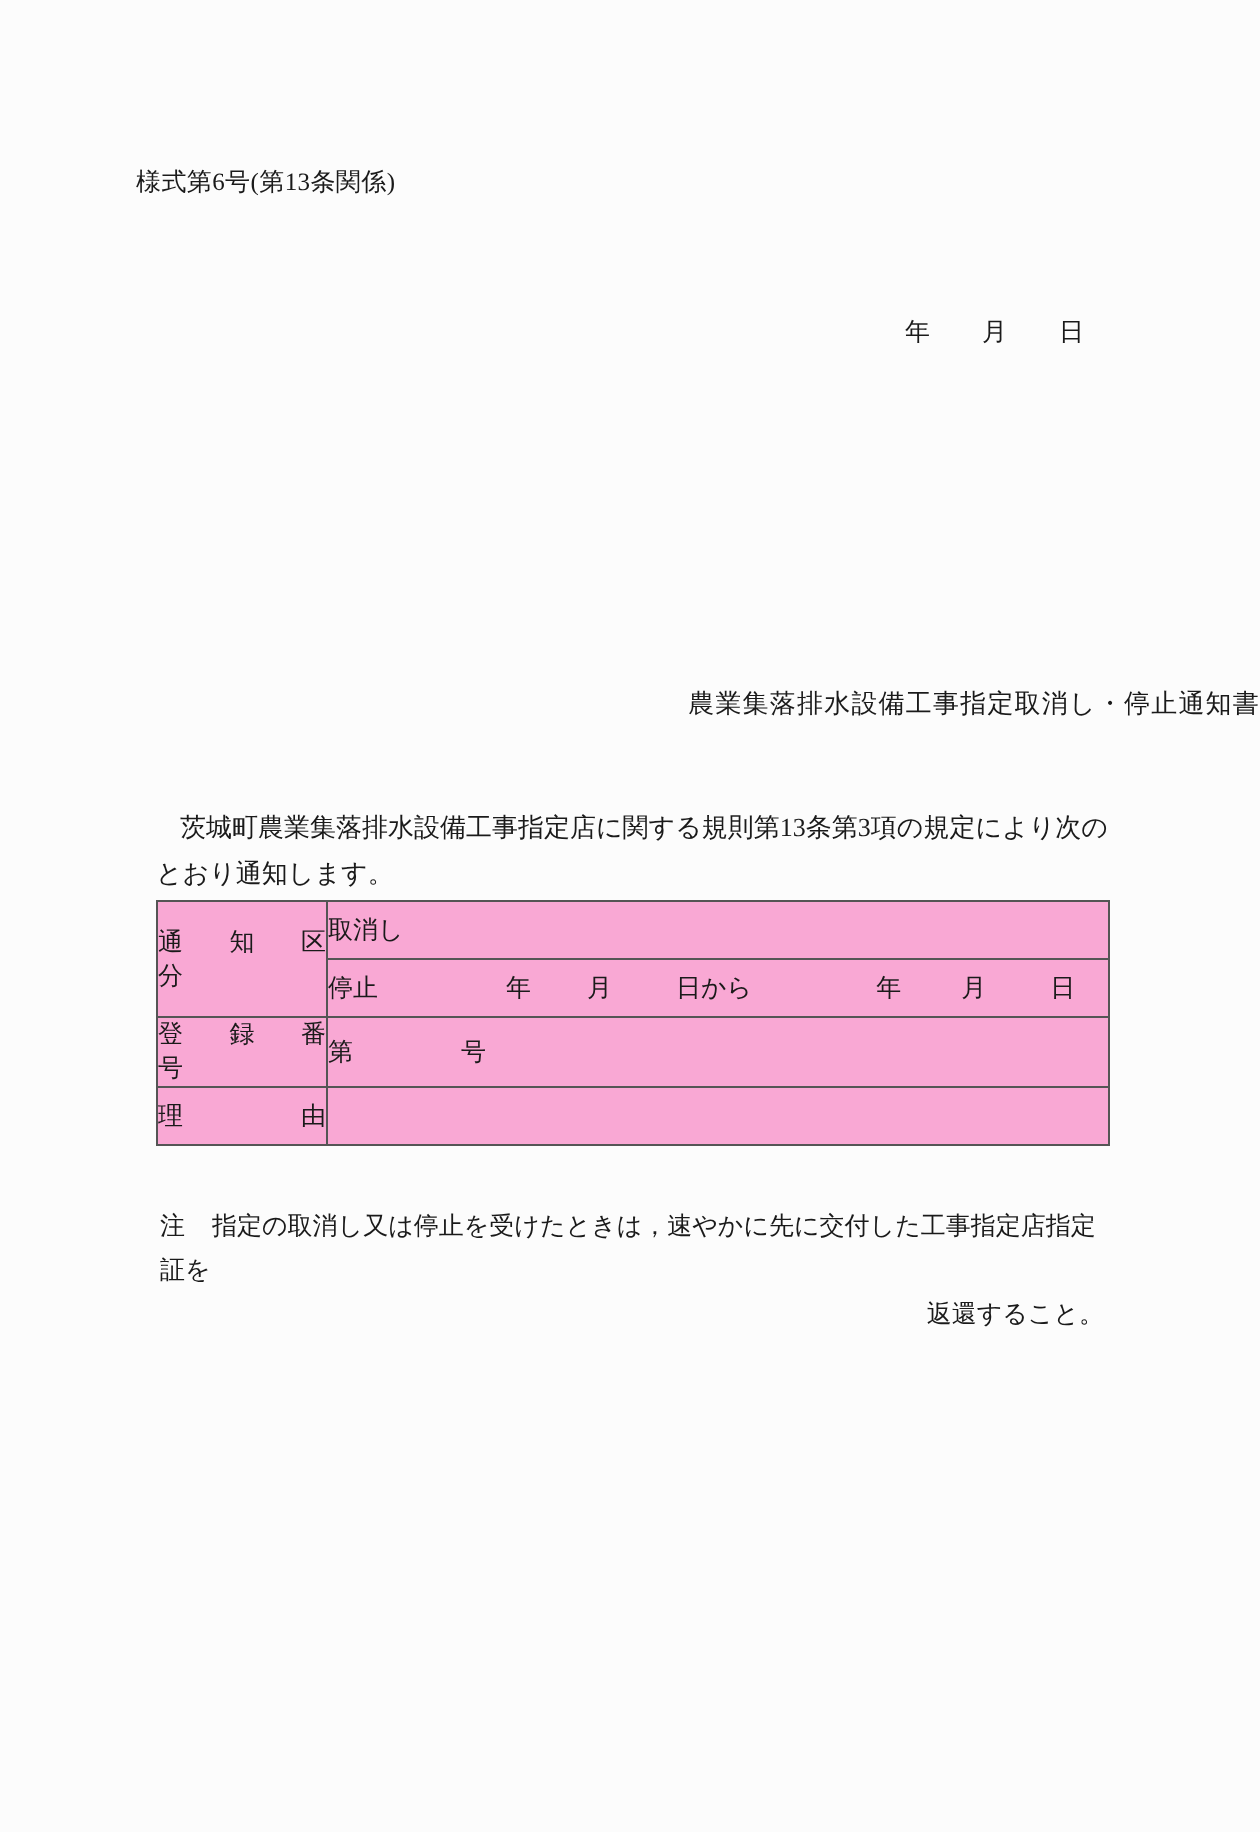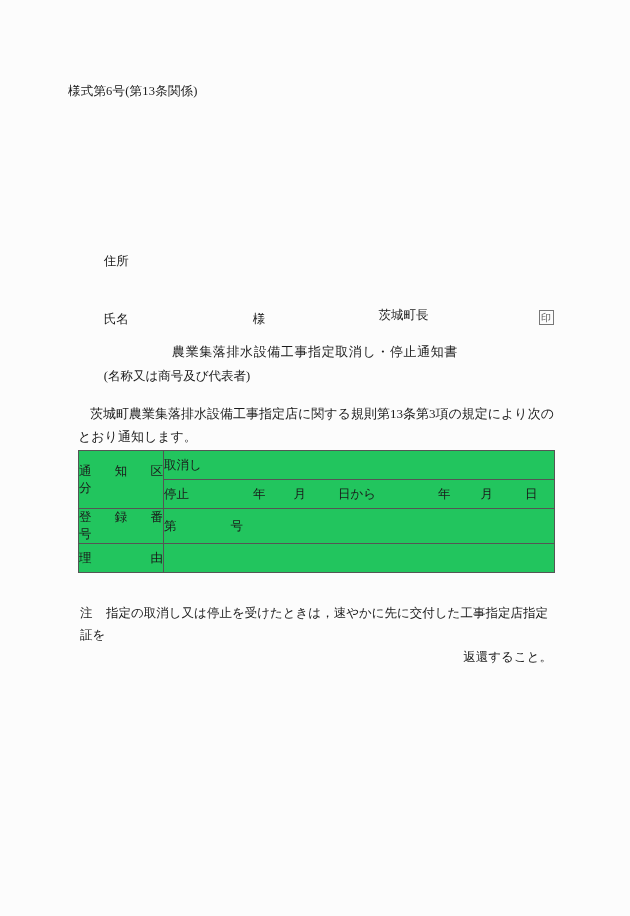--- a/index.html
+++ b/index.html
@@ -67,21 +67,21 @@
     text-align: center;
     vertical-align: -2px;
     color: #555;
     box-sizing: border-box;
   }
   
   .doc-title {
     left: 0;
     top: 343px;
     width: 630px;
-    text-align: center;
+    text-align: right;
     font-size: 13px;
     letter-spacing: 0.6px;
   }
   
   .body-para {
     left: 78px;
     top: 403px;
     width: 480px;
     font-size: 13px;
     line-height: 1.75;
@@ -98,21 +98,21 @@
   table.form-table {
     border-collapse: collapse;
     width: 477px;
     table-layout: fixed;
     font-size: 12.5px;
   }
   table.form-table td {
     border: 1px solid #555;
     padding: 0;
     vertical-align: middle;
-    background: #22c55e;
+    background: #f9a8d4;
   }
   td.label-cell {
     width: 85px;
     text-align: justify;
     text-align-last: justify;
     padding: 0 9px;
     height: 29px;
     box-sizing: border-box;
   }
   td.value-cell {
@@ -143,36 +143,25 @@
     text-align: right;
   }
 </style>
 </head>
 <body>
 
 <div class="page">
 
   <div class="abs form-no">様式第6号(第13条関係)</div>
 
-
-  <div class="abs addressee">
-    <div class="row">
-      <span>住所</span>
-    </div>
-    <div class="row">
-      <span>氏名</span><span class="name-gap"></span><span>様</span>
-    </div>
-    <div class="row">
-      <span>(名称又は商号及び代表者)</span>
-    </div>
+  <div class="abs date-line">
+    <span>年</span><span class="gap-s"></span><span>月</span><span class="gap-s"></span><span>日</span>
   </div>
 
-  <div class="abs issuer">
-    <span>茨城町長</span><span class="issuer-gap"></span><span class="seal-box">印</span>
-  </div>
+
 
   <div class="abs doc-title">農業集落排水設備工事指定取消し・停止通知書</div>
 
   <div class="abs body-para">茨城町農業集落排水設備工事指定店に関する規則第13条第3項の規定により次のとおり通知します。</div>
 
   <div class="tbl-wrap">
     <table class="form-table">
       <tbody>
         <tr>
           <td class="label-cell" rowspan="2">通　知　区　分</td>

